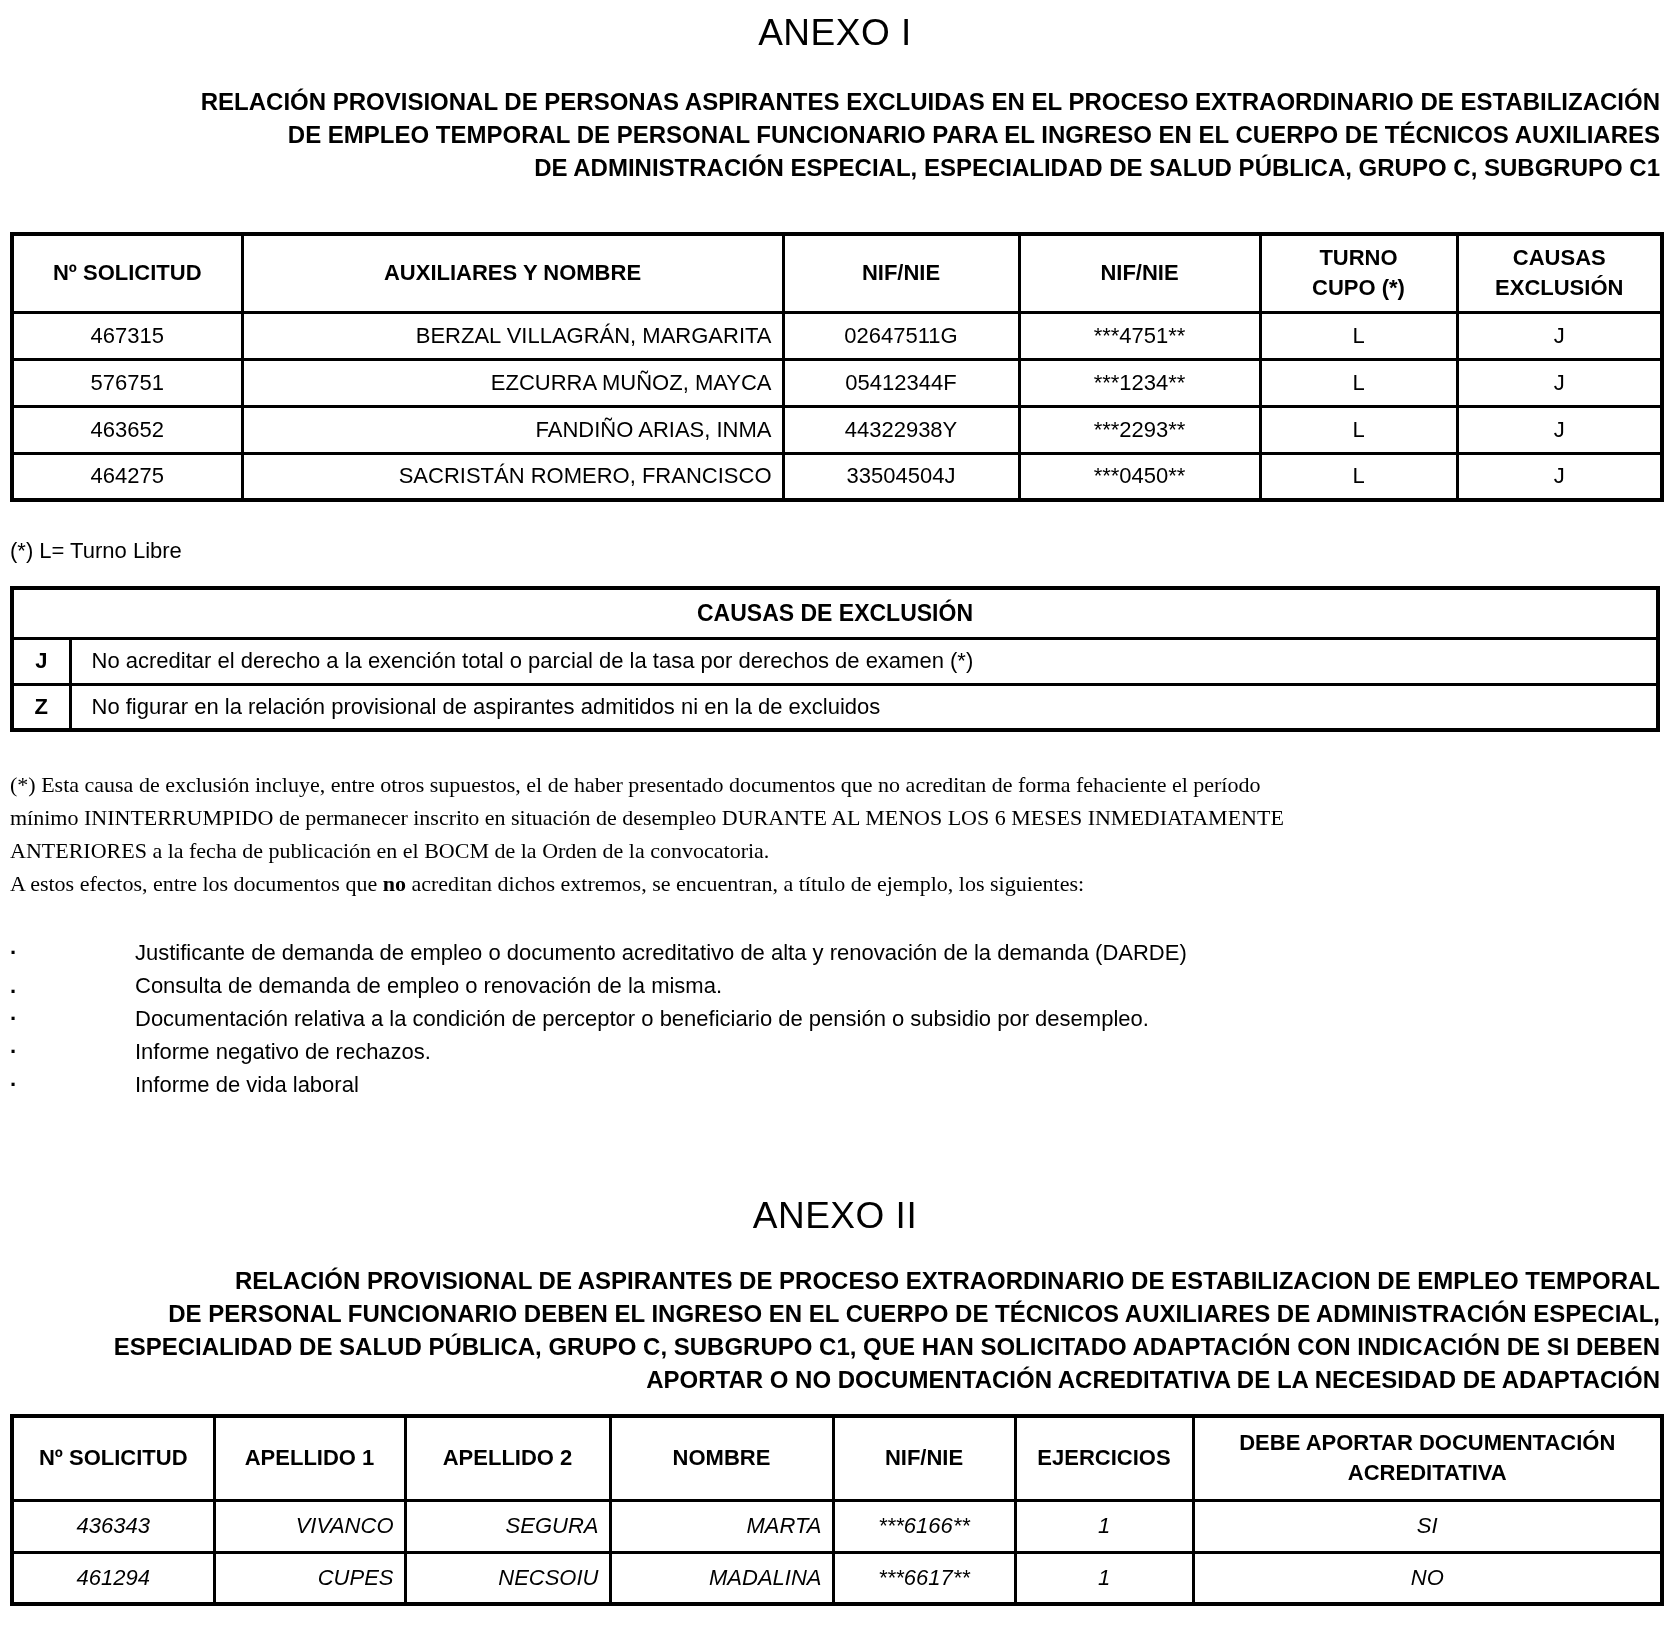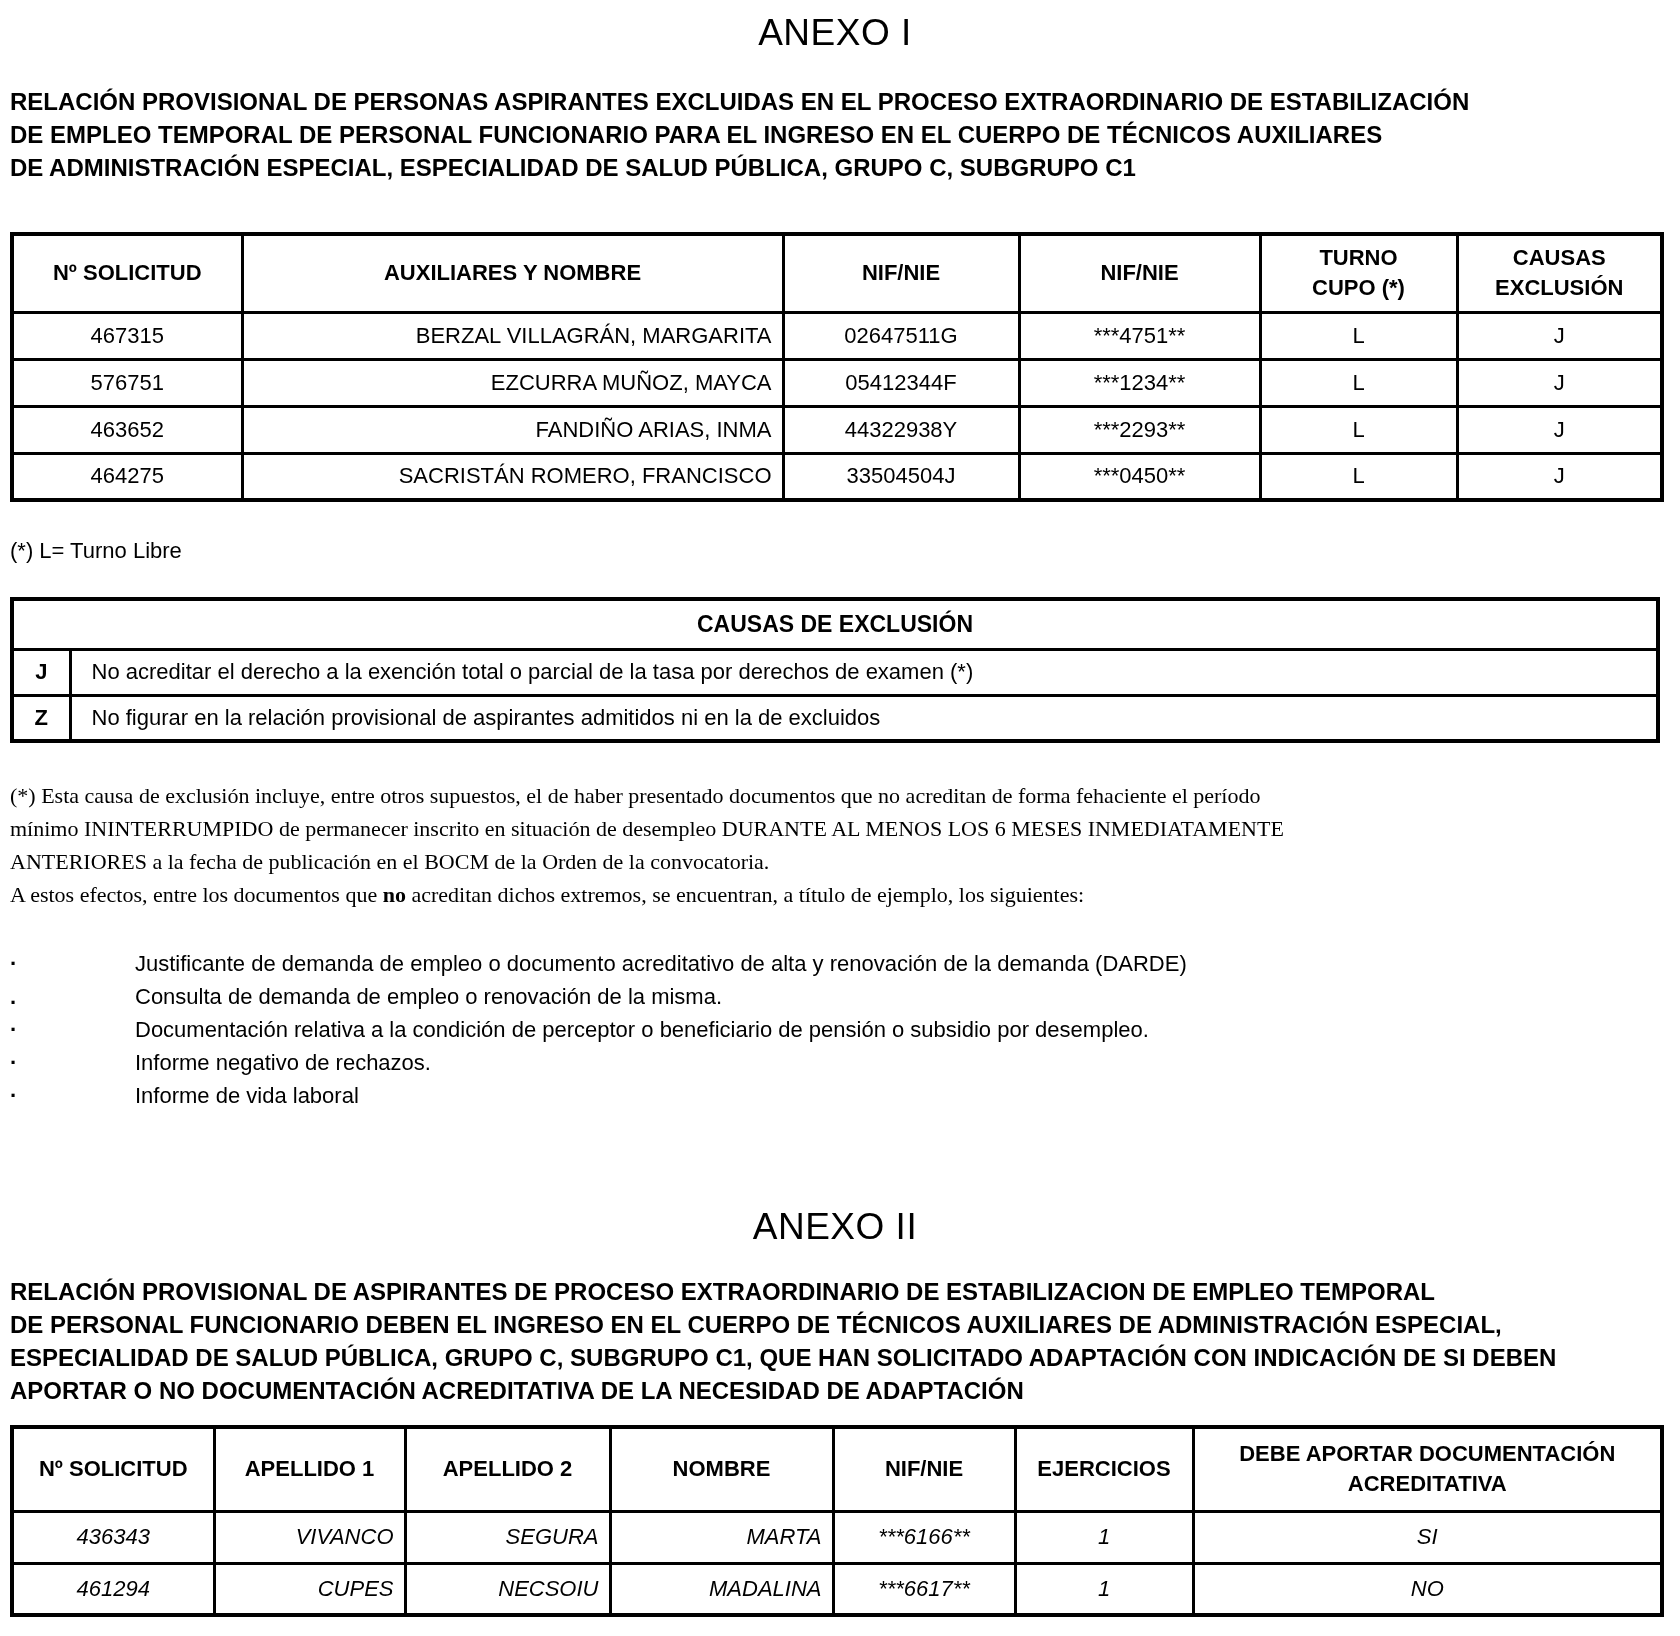--- a/index.html
+++ b/index.html
@@ -15,21 +15,21 @@
 
   .anexo-title {
     margin: 0;
     text-align: center;
     font-size: 37px;
     font-weight: normal;
     line-height: 1.0;
     letter-spacing: 0.5px;
   }
   .doc-heading {
-    text-align: left;
+    text-align: right;
     font-weight: bold;
     font-size: 24px;
     line-height: 33px;
   }
   .doc-heading.first { margin-top: 34px; }
 
   table.doc-table {
     border-collapse: collapse;
     table-layout: fixed;
     width: 1650px;
@@ -57,21 +57,21 @@
   #tabla-anexo1 { margin-top: 48px; }
   #tabla-anexo1 tr.hdr  { height: 78px; }
   #tabla-anexo1 tr.data { height: 47px; }
 
   .footnote {
     margin-top: 36px;
     font-size: 22px;
     line-height: 26px;
   }
 
-  #tabla-causas { margin-top: 33px; }
+  #tabla-causas { margin-top: 22px; }
   #tabla-causas tr.hdr  { height: 50px; }
   #tabla-causas tr.data { height: 46px; }
   #tabla-causas th { font-size: 23px; }
   #tabla-causas td.code { font-weight: bold; width: 58px; text-align: center; }
   #tabla-causas td.desc { text-align: left; padding-left: 20px; }
 
   .note-block { margin-top: 36px; font-family: Liberation Serif, serif; }
   .note-line {
     margin: 0;
     font-size: 22px;

